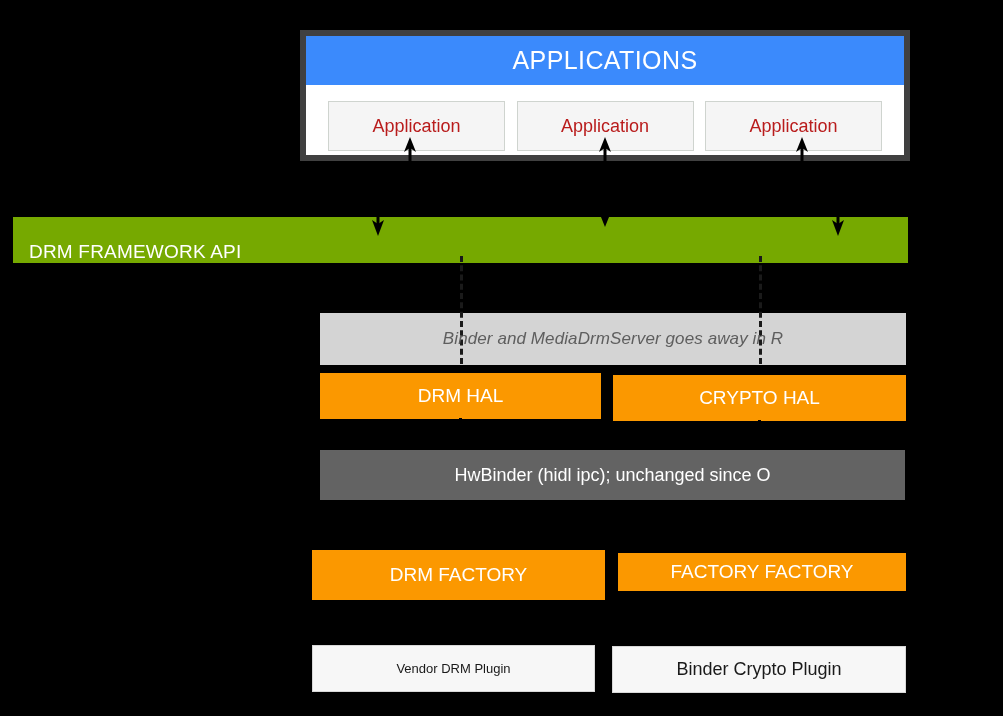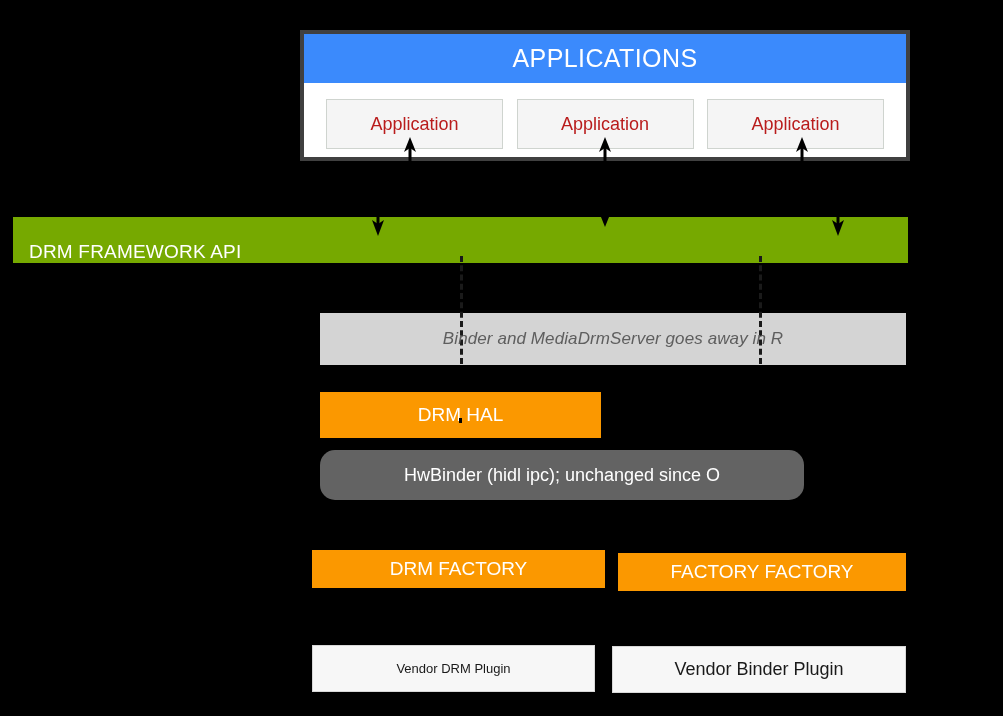--- a/index.html
+++ b/index.html
@@ -18,21 +18,21 @@
   }
 
   
   .apps-card {
     position: absolute;
     left: 300px;
     top: 30px;
     width: 610px;
     height: 131px;
     background: #ffffff;
-    border: 4px solid #404040;
+    border: 6px solid #404040;
   }
   .apps-header {
     position: absolute;
     left: 0;
     top: 0;
     width: 100%;
     height: 49px;
     background: #3b8afc;
     color: #ffffff;
     display: flex;
@@ -111,59 +111,57 @@
     left: 320px;
     top: 373px;
     width: 281px;
     height: 46px;
     background: #fb9800;
     display: flex;
     align-items: center;
     justify-content: center;
     color: #ffffff;
     font-size: 19px;
-    margin-top: 19px;
   }
   .hal-crypto {
     position: absolute;
     left: 613px;
     top: 375px;
     width: 293px;
     height: 46px;
     background: #fb9800;
     display: flex;
     align-items: center;
     justify-content: center;
     color: #ffffff;
     font-size: 19px;
   }
 
   
   .hwbinder-band {
     position: absolute;
     left: 320px;
     top: 450px;
-    width: 484px;
+    width: 585px;
     height: 50px;
     background: #636363;
     display: flex;
     align-items: center;
     justify-content: center;
     color: #ffffff;
     font-size: 18px;
-    border-radius: 15px;
   }
 
   
   .factory-drm {
     position: absolute;
     left: 312px;
     top: 550px;
     width: 293px;
-    height: 38px;
+    height: 50px;
     background: #fb9800;
     display: flex;
     align-items: center;
     justify-content: center;
     color: #ffffff;
     font-size: 19px;
   }
   .factory-crypto {
     position: absolute;
     left: 618px;
@@ -264,27 +262,28 @@
   </div>
 
   <div class="dashed-line" style="left:460px; top:256px; height:108px;"></div>
   <div class="dashed-line" style="left:759px; top:256px; height:108px;"></div>
 
   <div class="binder-band">
     <span class="binder-label">Binder and MediaDrmServer  goes away in R</span>
   </div>
 
   <div class="hal-drm">DRM HAL</div>
+  <div class="hal-crypto">CRYPTO HAL</div>
 
   <div style="position:absolute; left:459px; top:418px; width:3px; height:5px; background:#000;"></div>
   <div style="position:absolute; left:758px; top:420px; width:3px; height:5px; background:#000;"></div>
 
   <div class="hwbinder-band">HwBinder (hidl ipc); unchanged since O</div>
 
   <div class="factory-drm">DRM FACTORY</div>
   <div class="factory-crypto">FACTORY FACTORY</div>
 
   <div style="position:absolute; left:760px; top:591px; width:3px; height:5px; background:#000;"></div>
 
   <div class="plugin-drm">Vendor DRM Plugin</div>
-  <div class="plugin-crypto">Vendor Binder Plugin</div>
+  <div class="plugin-crypto">Binder Crypto Plugin</div>
 
 </div>
 
 </body></html>

